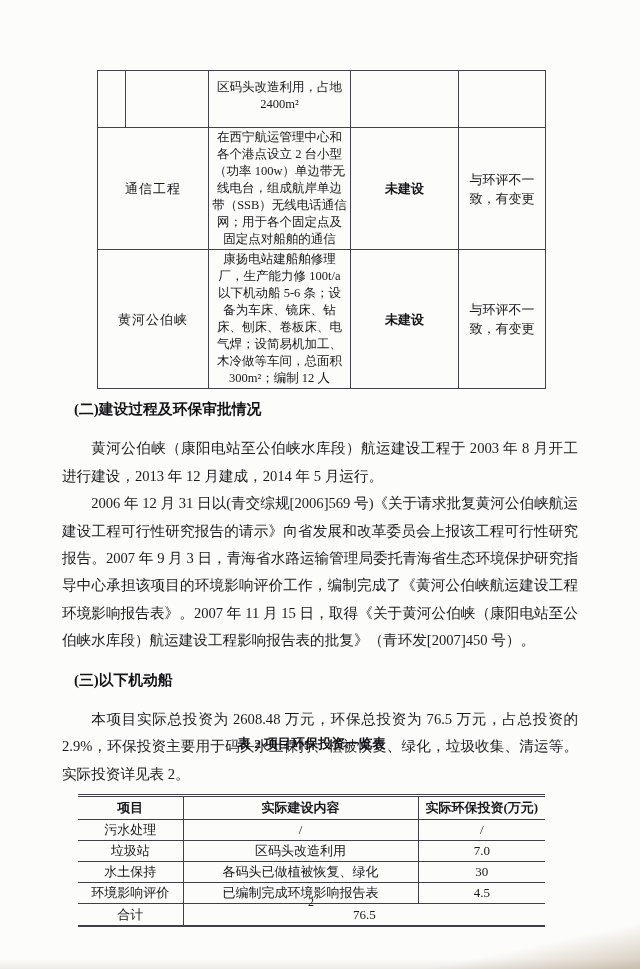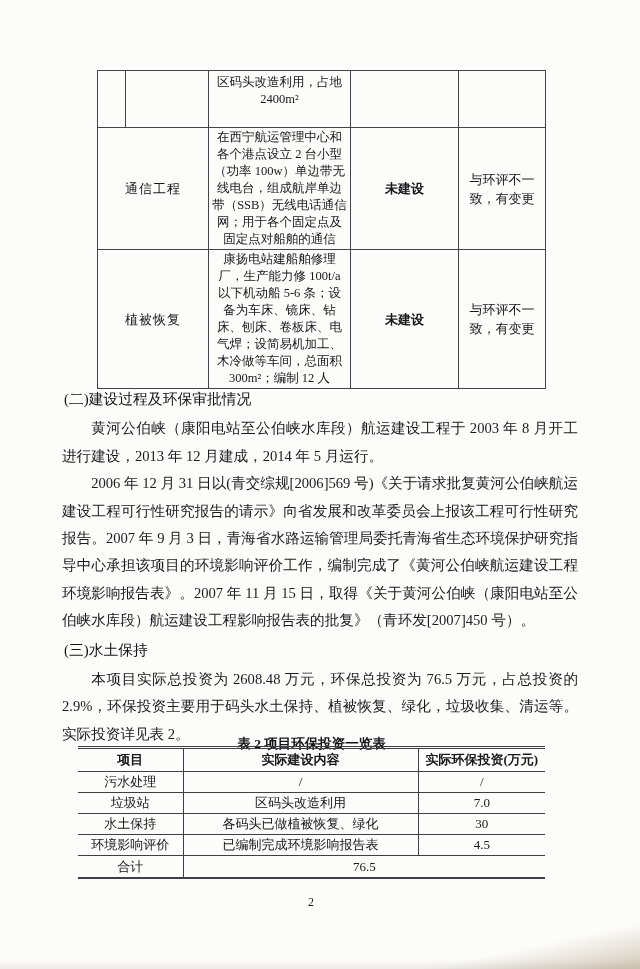--- a/index.html
+++ b/index.html
@@ -14,43 +14,43 @@
   .t1{
     position:absolute;left:97px;top:70px;width:448px;
     border-collapse:collapse;table-layout:fixed;
     font-size:12.5px;line-height:17px;color:#17171c;
   }
   .t1 td{
     border:1.3px solid #43434b;
     text-align:center;vertical-align:middle;
     padding:1px 3px;overflow:hidden;
   }
-  .t1 .toprow td{vertical-align:top;padding-top:3px;}
+  .t1 .toprow td{vertical-align:top;padding-top:8px;}
   .t1 .label{font-size:13px;letter-spacing:1px;}
   .t1 .status{font-size:13px;font-weight:bold;}
   .t1 .concl{font-size:13px;padding:0 5px;line-height:19px;}
   
   .textcol{
     position:absolute;left:62px;top:384px;width:516px;
     font-size:14.6px;line-height:27.4px;
     text-align:justify;text-justify:inter-ideograph;
     color:#1a1a1f;
   }
   .textcol p{margin:0;text-indent:2em;}
   .textcol h3{
-    margin:2px;font-size:14.8px;font-weight:normal;line-height:27.4px;
+    margin:12px;font-size:14.8px;font-weight:bold;line-height:27.4px;
     text-indent:0;color:#121217;
   }
   
   .t2title{
     position:absolute;left:78px;top:735px;width:467px;
     text-align:center;font-size:13.5px;font-weight:bold;color:#141419;
   }
   .t2{
-    position:absolute;left:78px;top:746px;width:467px;
+    position:absolute;left:78px;top:794px;width:467px;
     border-collapse:collapse;table-layout:fixed;
     font-size:13px;color:#17171c;
   }
   .t2 td{
     border:none;border-bottom:1.4px solid #3f3f47;
     text-align:center;vertical-align:middle;
     height:18px;padding:1px 4px;overflow:hidden;
   }
   .t2 thead td{border-top:3px double #3f3f47;font-weight:bold;height:20px;}
   .t2 td.vline{border-left:1.4px solid #3f3f47;}
@@ -92,33 +92,33 @@
       <td></td>
       <td></td>
     </tr>
     <tr style="height:121px">
       <td colspan="2" class="label">通信工程</td>
       <td>在西宁航运管理中心和各个港点设立 2 台小型（功率 100w）单边带无线电台，组成航岸单边带（SSB）无线电话通信网；用于各个固定点及固定点对船舶的通信</td>
       <td class="status">未建设</td>
       <td class="concl">与环评不一致，有变更</td>
     </tr>
     <tr style="height:130px">
-      <td colspan="2" class="label">植被恢复</td>
+      <td colspan="2" class="label">黄河公伯峡</td>
       <td>康扬电站建船舶修理厂，生产能力修 100t/a 以下机动船 5-6 条；设备为车床、镜床、钻床、刨床、卷板床、电气焊；设简易机加工、木冷做等车间，总面积 300m²；编制 12 人</td>
       <td class="status">未建设</td>
       <td class="concl">与环评不一致，有变更</td>
     </tr>
   </tbody>
     </table>
 
   <div class="textcol">
     <h3>(二)建设过程及环保审批情况</h3>
     <p>黄河公伯峡（康阳电站至公伯峡水库段）航运建设工程于 2003 年 8 月开工进行建设，2013 年 12 月建成，2014 年 5 月运行。</p>
     <p>2006 年 12 月 31 日以(青交综规[2006]569 号)《关于请求批复黄河公伯峡航运建设工程可行性研究报告的请示》向省发展和改革委员会上报该工程可行性研究报告。2007 年 9 月 3 日，青海省水路运输管理局委托青海省生态环境保护研究指导中心承担该项目的环境影响评价工作，编制完成了《黄河公伯峡航运建设工程环境影响报告表》。2007 年 11 月 15 日，取得《关于黄河公伯峡（康阳电站至公伯峡水库段）航运建设工程影响报告表的批复》（青环发[2007]450 号）。</p>
-    <h3>(三)水土保持</h3>
+    <h3>(三)以下机动船</h3>
     <p>本项目实际总投资为 2608.48 万元，环保总投资为 76.5 万元，占总投资的 2.9%，环保投资主要用于码头水土保持、植被恢复、绿化，垃圾收集、清运等。实际投资详见表 2。</p>
   </div>
 
   <div class="t2title">表 2  项目环保投资一览表</div>
 
   <table class="t2">
     <colgroup>
       <col style="width:105px">
         <col style="width:235px">
         <col style="width:127px">

